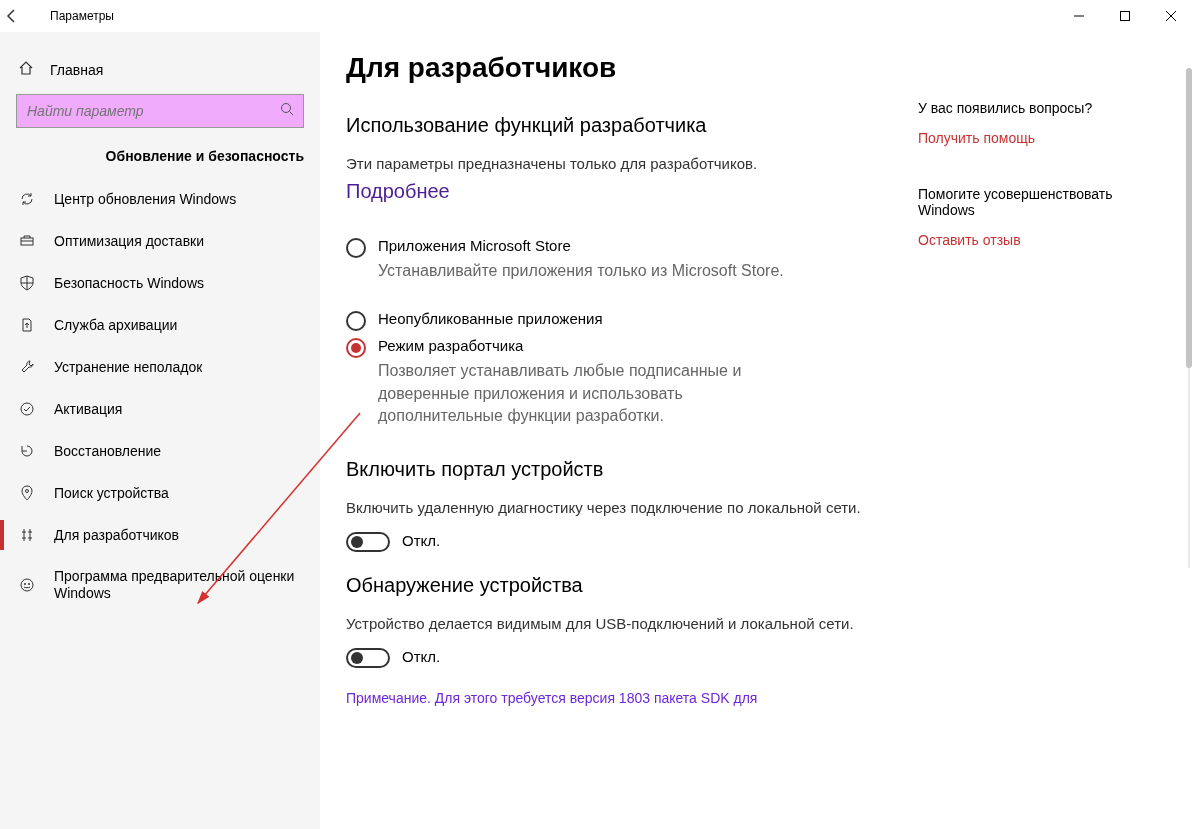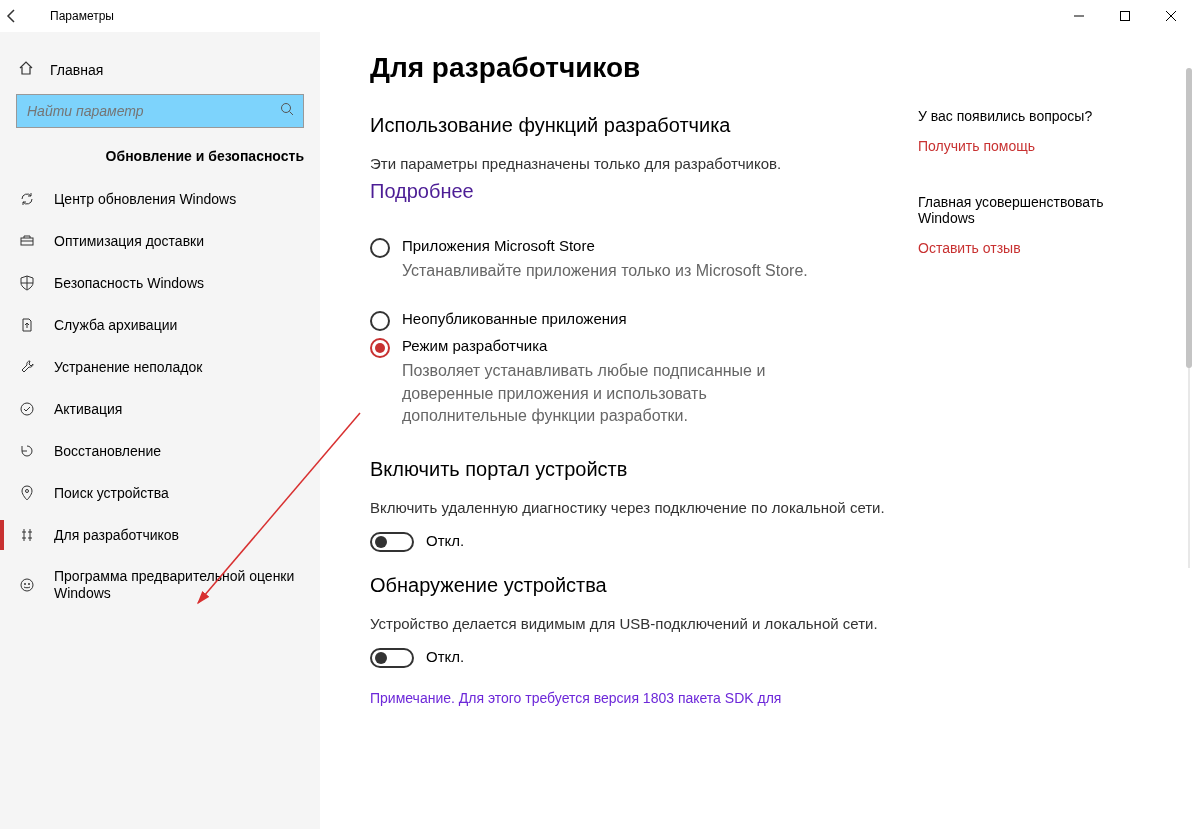--- a/index.html
+++ b/index.html
@@ -5,38 +5,38 @@
 * { margin: 0; padding: 0; box-sizing: border-box; font-family: "Segoe UI", Arial, sans-serif; }
 body { width: 1194px; height: 829px; background: #fff; color: #000; overflow: hidden; position: relative; }
 
 .titlebar { height: 32px; display: flex; align-items: center; justify-content: space-between; }
 .titlebar-left { display: flex; align-items: center; gap: 20px; }
 .back-btn { width: 24px; height: 24px; display: flex; align-items: center; justify-content: center; cursor: pointer; }
 .title-text { font-size: 12px; padding-left: 6px; }
 .winbtns { display: flex; }
 .winbtn { width: 46px; height: 32px; display: flex; align-items: center; justify-content: center; cursor: pointer; }
 
-.body-area { display: flex; height: calc(100% - 32px); gap: 24px; }
+.body-area { display: flex; height: calc(100% - 32px); }
 
 .sidebar { width: 320px; height: 100%; background: #f5f5f5; padding-top: 20px; overflow-y: auto; }
 .home-row { display: flex; align-items: center; gap: 16px; padding: 8px 18px 14px 18px; cursor: pointer; }
 .home-row .label { font-size: 14px; }
 .search-wrap { padding: 0 16px 18px 16px; }
-.search { width: 100%; height: 34px; border: 1px solid #999; background: #7dd3fc; padding: 0 30px 0 10px; font-size: 14px; font-style: italic; color: #666; position: relative; }
+.search { width: 100%; height: 34px; border: 1px solid #999; background: #f0abfc; padding: 0 30px 0 10px; font-size: 14px; font-style: italic; color: #666; position: relative; }
 .search-box { position: relative; }
 .search-icon { position: absolute; right: 10px; top: 50%; transform: translateY(-50%); }
 .section-heading { font-size: 14px; font-weight: 600; padding: 2px 16px 14px 16px; text-align: right; }
 .nav-item { display: flex; align-items: center; gap: 18px; padding: 12px 18px; cursor: pointer; position: relative; font-size: 14px; }
 .nav-item .icon-slot { width: 18px; height: 18px; display: flex; align-items: center; justify-content: center; flex-shrink: 0; }
 .nav-item.active::before { content: ""; position: absolute; left: 0; top: 6px; bottom: 6px; width: 4px; background: #c83131; }
 .nav-item .label { line-height: 1.2; }
 
 .main { flex: 1; display: flex; padding: 20px 0 0 26px; overflow: hidden; position: relative; }
 .content { width: 565px; overflow-y: auto; padding-right: 20px; }
-.aside { width: 240px; position: absolute; right: 36px; top: 76px; font-size: 14px; }
+.aside { width: 240px; position: absolute; right: 36px; top: 68px; font-size: 14px; }
 .aside h3 { font-size: 14px; font-weight: 400; margin-bottom: 14px; }
 .aside a { color: #0063b1; text-decoration: none; display: block; margin-bottom: 40px; }
 .aside a.help { color: #c83131; }
 
 h1.page-title { font-size: 28px; font-weight: 600; margin-bottom: 30px; }
 h2.section { font-size: 20px; font-weight: 400; margin-bottom: 16px; margin-top: 8px; }
 p.descr { font-size: 15px; color: #333; margin-bottom: 6px; line-height: 1.4; }
 a.link { color: #4c1d95; text-decoration: none; font-size: 20px; display: inline-block; margin-bottom: 34px; }
 
 .radio-opt { display: flex; gap: 12px; margin-bottom: 6px; align-items: flex-start; }
@@ -243,21 +243,21 @@
       <div class="toggle-row">
         <div class="toggle"></div>
         <span class="toggle-label">Откл.</span>
       </div>
       <p class="note">Примечание. Для этого требуется версия 1803 пакета SDK для</p>
     </div>
 
     <div class="aside">
       <h3>У вас появились вопросы?</h3>
       <a href="#" class="help">Получить помощь</a>
-      <h3>Главная усовершенствовать Windows</h3>
+      <h3>Помогите усовершенствовать Windows</h3>
       <a href="#" class="help">Оставить отзыв</a>
     </div>
 
     <div class="scrollbar">
       <div class="scrollthumb"></div>
     </div>
   </div>
 </div>
 
 <svg class="arrow-annotation" width="180" height="210">

